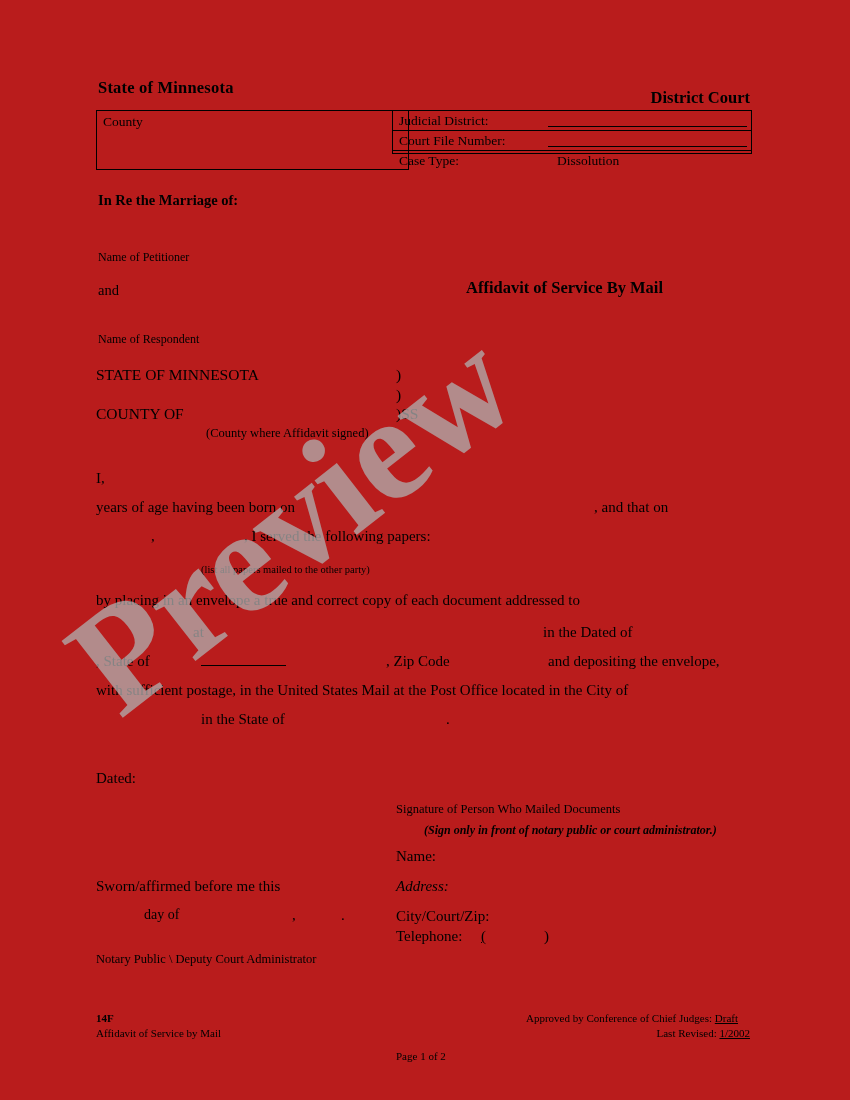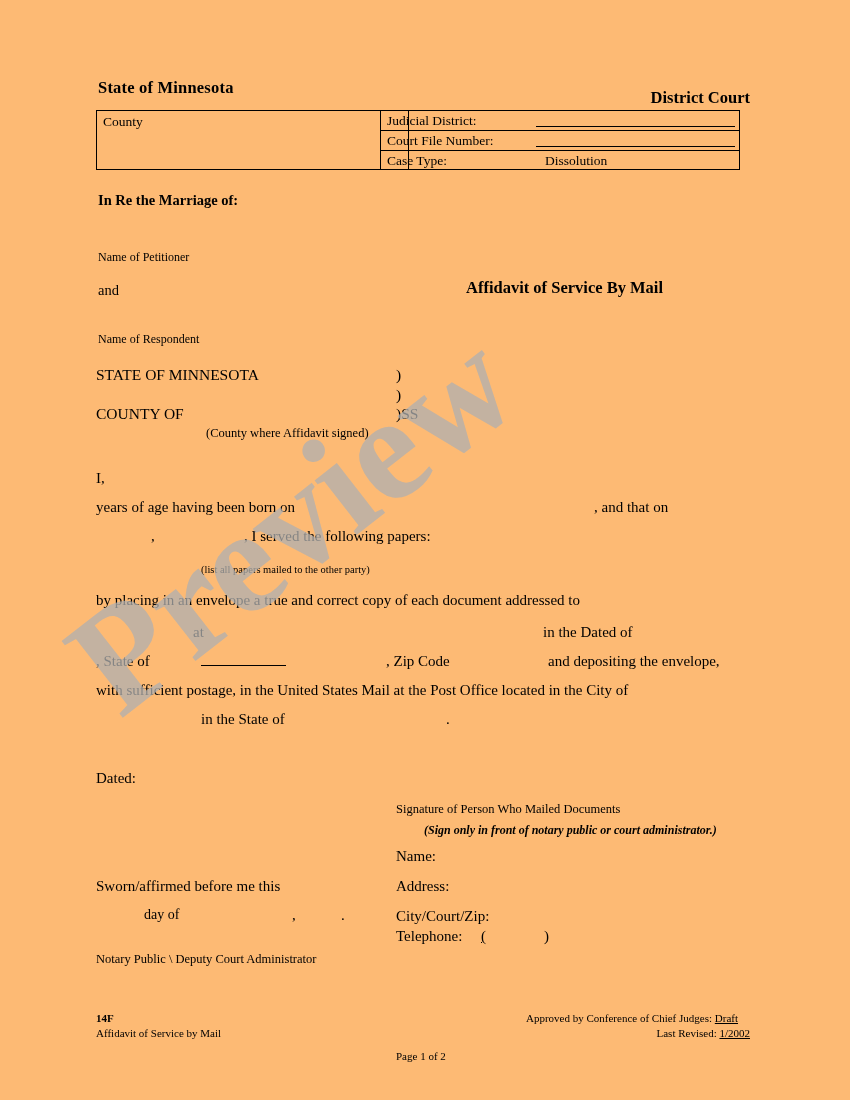--- a/index.html
+++ b/index.html
@@ -13,21 +13,21 @@
     position: relative;
     font-family: "Liberation Serif", serif;
     color: #000000;
     overflow: hidden;
   }
   .page {
     position: absolute;
     left: 0; top: 0;
     width: 850px;
     height: 1100px;
-    background: #fdba74;
+    background: #b91c1c;
   }
   .doc {
     position: absolute;
     left: 96px;
     top: 60px;
     width: 656px;
     height: 990px;
   }
 
   
@@ -62,24 +62,24 @@
   }
   .box-left .lbl {
     position: absolute;
     left: 6px;
     top: 3px;
     font-size: 13.5px;
   }
 
   .box-right {
     position: absolute;
-    left: 284px;
+    left: 296px;
     top: 50px;
     width: 360px;
-    height: 60px;
+    height: 44px;
     border: 1.4px solid #000;
     box-sizing: border-box;
   }
   .box-right .line {
     position: absolute;
     left: 0;
     width: 100%;
     height: 20px;
     box-sizing: border-box;
     border-bottom: 1.2px solid #000;
@@ -195,21 +195,21 @@
   .sig-note {
     position: absolute;
     left: 328px;
     top: 763px;
     font-size: 12px;
     font-weight: bold;
     font-style: italic;
   }
   .fld { position: absolute; font-size: 15px; }
   .f-name   { left: 300px; top: 788px; }
-  .f-addr   { left: 300px; top: 818px; }
+  .f-addr   { left: 300px; top: 818px; font-style: italic; }
   .f-city   { left: 300px; top: 848px; }
   .f-tel    { left: 300px; top: 868px; }
   .f-tel-paren1 { left: 385px; top: 868px; text-decoration: underline; }
   .f-tel-paren2 { left: 448px; top: 868px; }
 
   .sworn {
     position: absolute;
     left: 0px;
     top: 818px;
     font-size: 15px;

